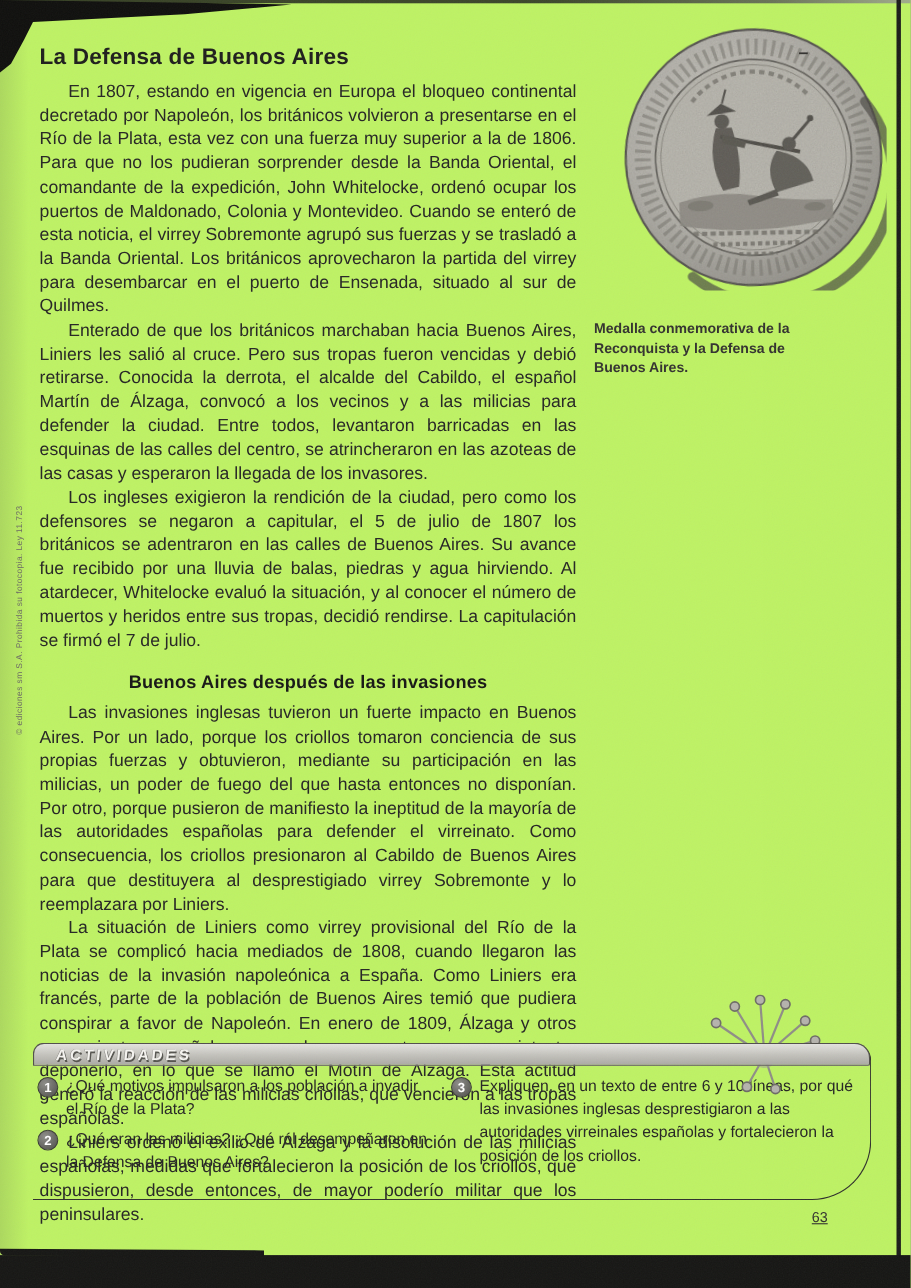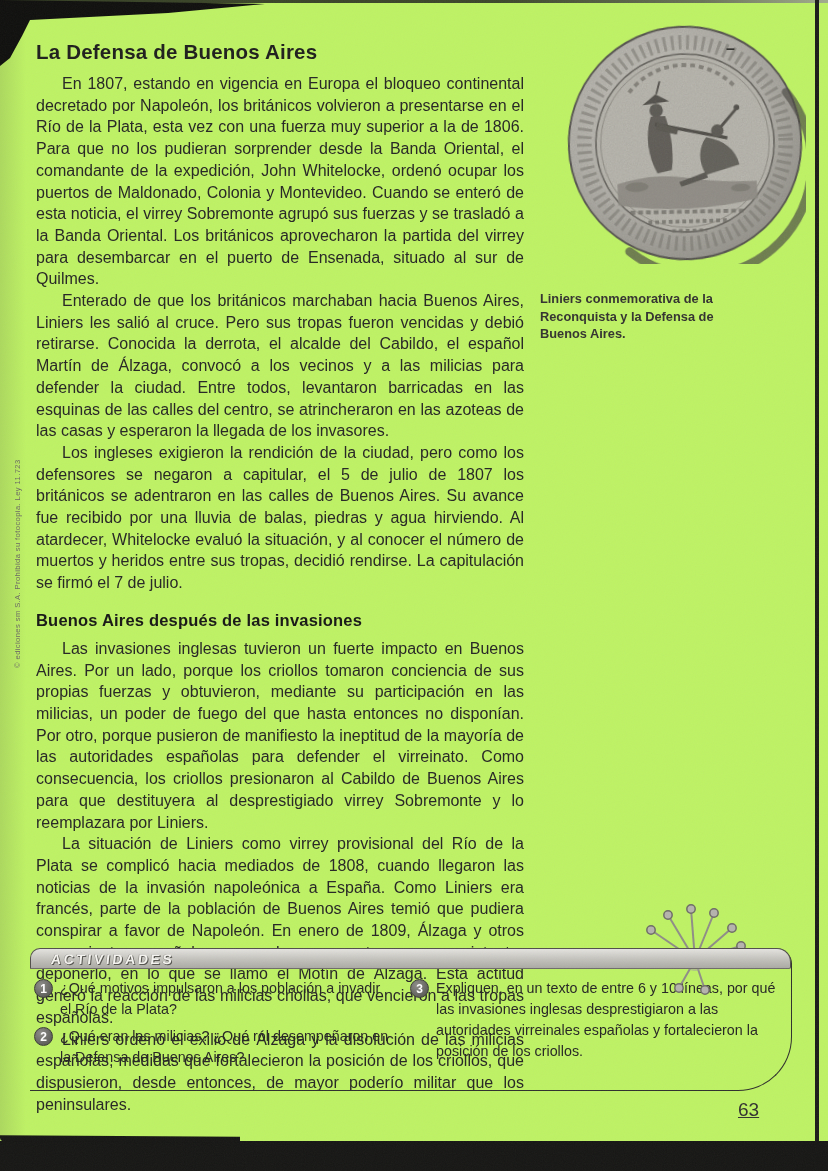--- a/index.html
+++ b/index.html
@@ -21,21 +21,21 @@
   .noise { position:absolute; inset:0; opacity:.05; pointer-events:none; }
 
   
   .side-note { position:absolute; left:13px; top:668px; transform:rotate(-90deg);
     transform-origin:0 0; font-size:7.6px; color:#6b6963; letter-spacing:.4px; white-space:nowrap; }
 
   
   .content { position:absolute; left:36px; top:40px; width:488px; }
   .title { font-size:20.5px; font-weight:700; color:#1e1e1c; letter-spacing:.2px; margin-bottom:9px; }
   .content p { font-size:16px; line-height:21.7px; text-align:justify; text-indent:26px; color:#262624; }
-  .sec-title { font-size:16.5px; font-weight:700; color:#171715; margin:17px 0 8px; letter-spacing:.2px; }
+  .sec-title { font-size:16.5px; font-weight:700; color:#171715; margin:17px 0 8px; letter-spacing:.2px;text-align:center; }
   .it { }
 
   
   .figure { position:absolute; left:540px; top:22px; width:280px; }
   .medal { display:block; margin-left:24px; }
   .fig-caption { position:relative; margin-top:26px; width:204px; font-size:12.8px; font-weight:700;
     line-height:17.5px; color:#33322f; }
   .fig-dash { position:absolute; left:186px; top:18px; font-weight:700; color:#33322f; }
 
   
@@ -52,21 +52,21 @@
   .act-col1 { width:360px; }
   .act-col2 { flex:1; }
   .q { display:flex; gap:7px; margin-bottom:6px; }
   .q-badge { flex:0 0 auto; width:19px; height:19px; margin-top:1px; border-radius:50%;
     background:radial-gradient(circle at 35% 30%, #8d8d88, #4c4c48);
     border:1.5px solid #3a3a36; color:#fff; font-size:12px; font-weight:700;
     display:flex; align-items:center; justify-content:center; }
   .q-text { font-size:14.3px; line-height:21px; color:#262624; }
   .starburst { position:absolute; right:32px; top:-44px; }
 
-  .page-num { position:absolute; left:738px; top:1099px; font-size:19px; color:#33322f;text-decoration:underline; }
+  .page-num { position:absolute; left:738px; top:1099px; font-size:13px; color:#33322f;text-decoration:underline; }
 </style>
 </head>
 <body>
 
 <div class="frame">
 
   <div class="left-shade"></div>
   <div class="top-edge"></div>
 
   <svg class="corner-wedge" width="270" height="70">
@@ -124,21 +124,21 @@
           <line x1="38" y1="-18" x2="54" y2="-35" stroke="#4c4a45" stroke-width="3"></line>
           <circle cx="55" cy="-37" r="3" fill="#4c4a45"></circle>
           <path d="M22,-8 C40,-4 52,6 55,22 L20,31 C12,16 14,2 22,-8 Z" fill="#5f5d57"></path>
           <path d="M20,28 L-8,37 L-6,42 L22,34 Z" fill="#55534d"></path>
           <line x1="-60" y1="66" x2="60" y2="70" stroke="#6b6962" stroke-width="4" stroke-dasharray="5 3" opacity=".75"></line>
           <line x1="-42" y1="77" x2="42" y2="79" stroke="#6b6962" stroke-width="4" stroke-dasharray="4 3" opacity=".75"></line>
           <line x1="-18" y1="87" x2="18" y2="88" stroke="#6b6962" stroke-width="3.5" stroke-dasharray="4 3" opacity=".75"></line>
         </g>
       </g>
     </svg>
-    <div class="fig-caption">Liniers conmemorativa de la Reconquista y la Defensa de Buenos Aires.</div>
+    <div class="fig-caption">Medalla conmemorativa de la Reconquista y la Defensa de Buenos Aires.</div>
     <span class="fig-dash">–</span>
   </div>
 
   <div class="activities">
     <svg class="starburst" width="124" height="94">
       <g stroke="#8f8d87" stroke-width="2" fill="none">
         <line x1="60" y1="56" x2="16" y2="26"></line>
           <line x1="60" y1="56" x2="33" y2="11"></line>
         <line x1="60" y1="56" x2="56" y2="5"></line>
           <line x1="60" y1="56" x2="79" y2="9"></line>

